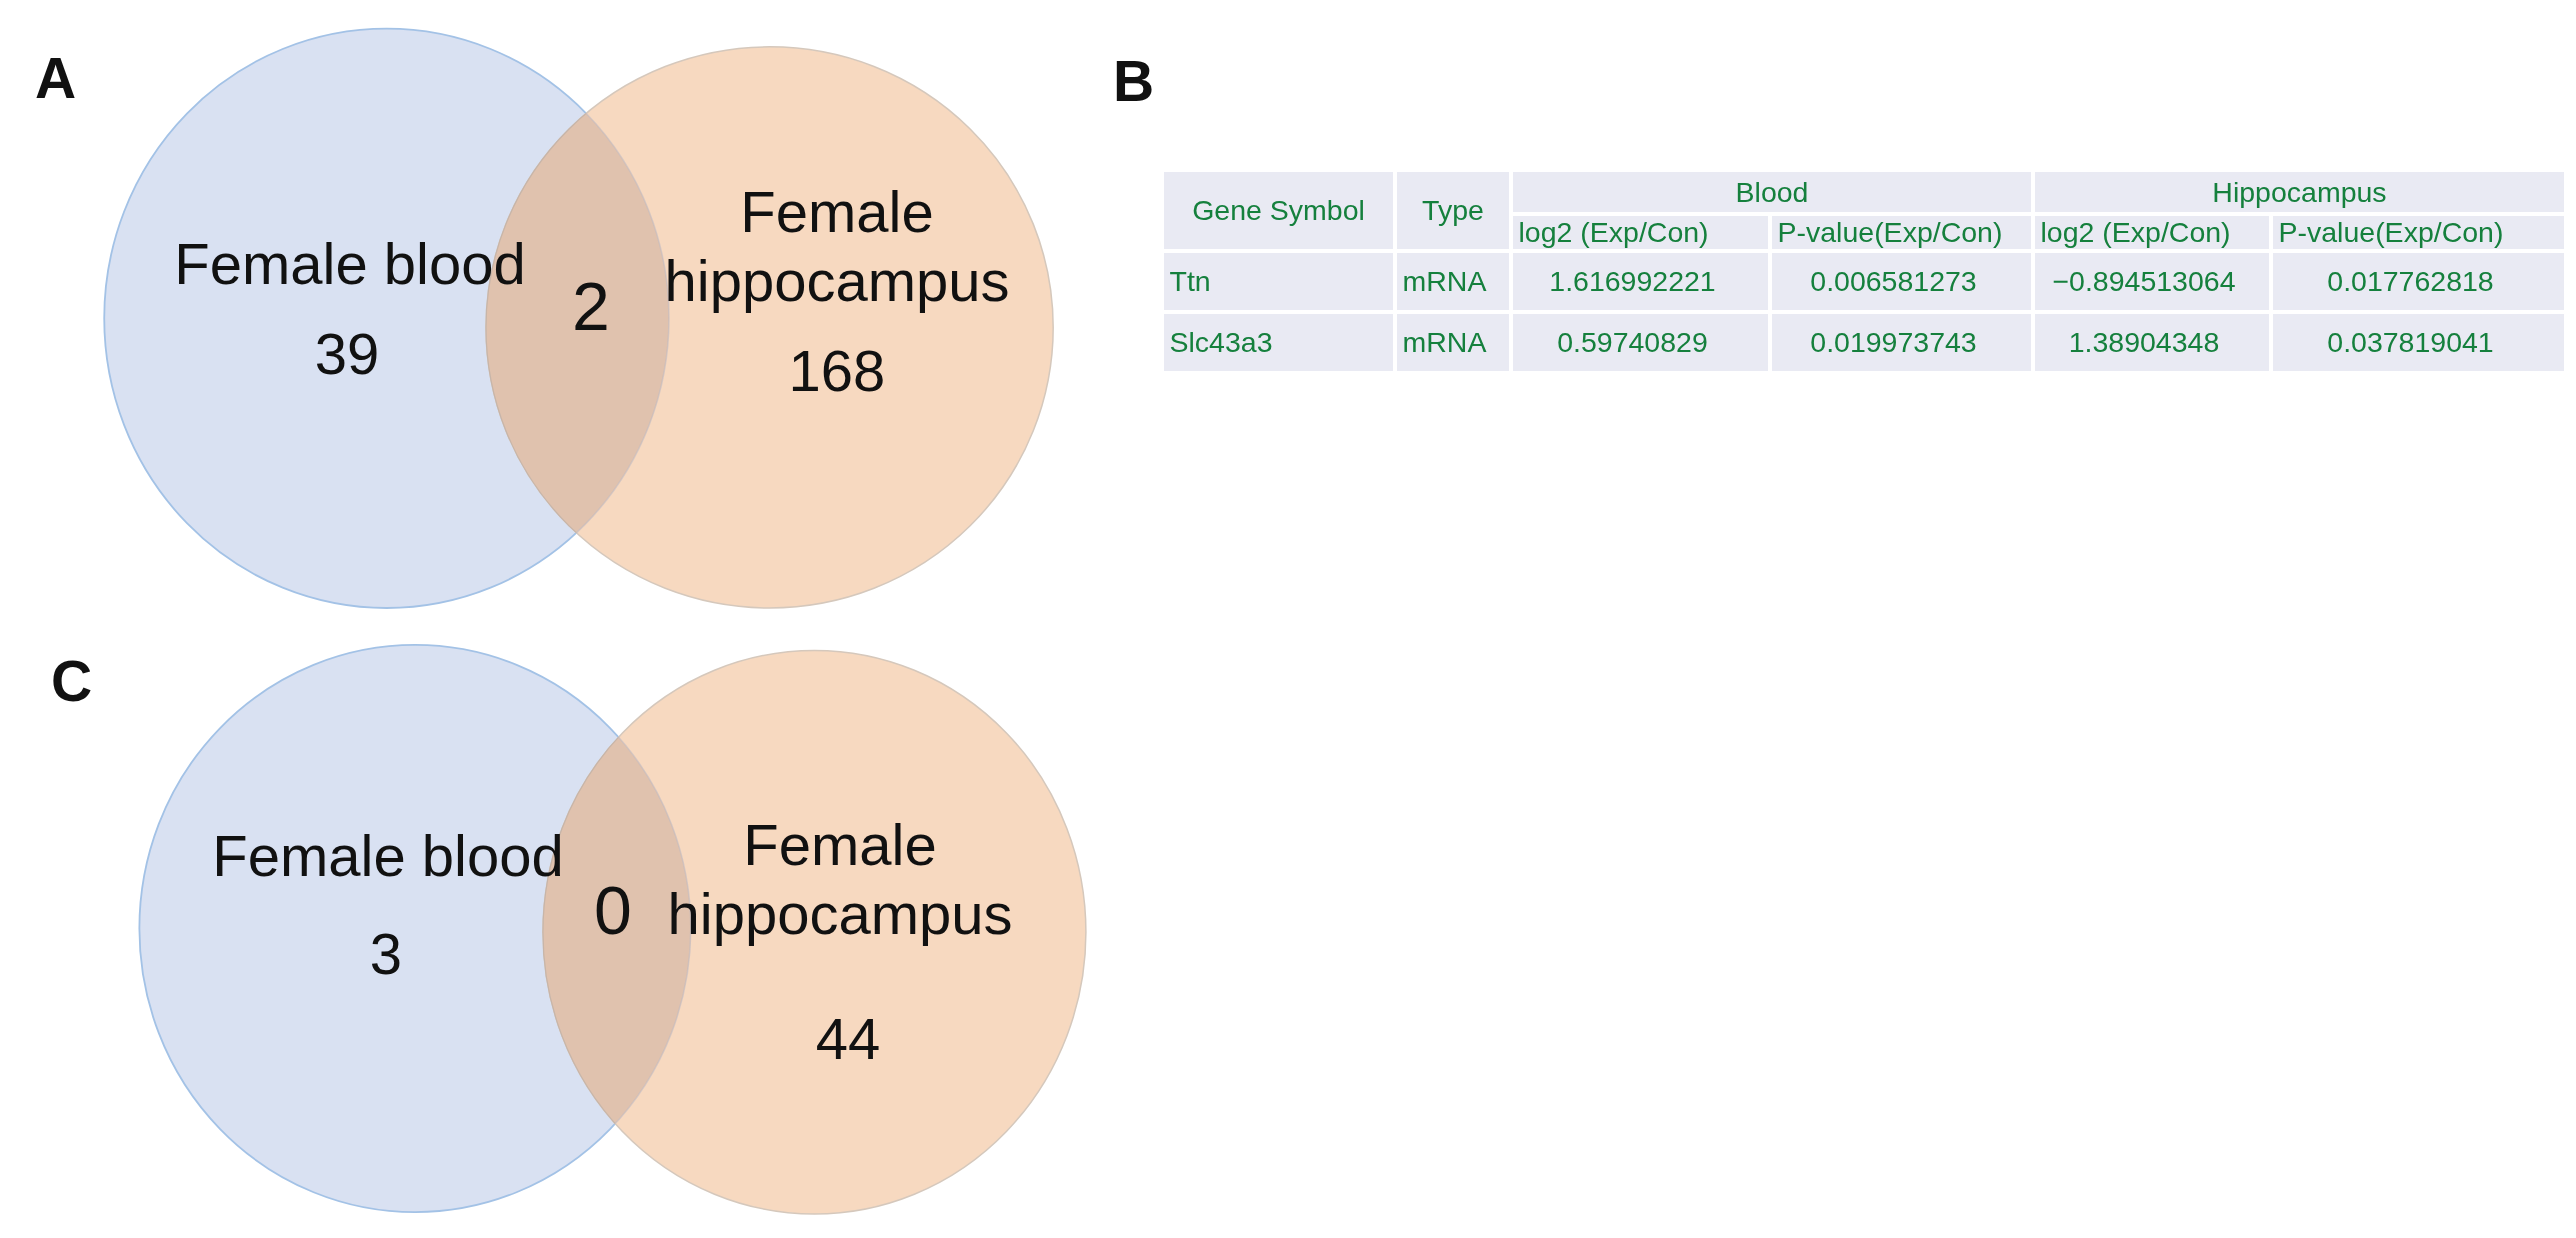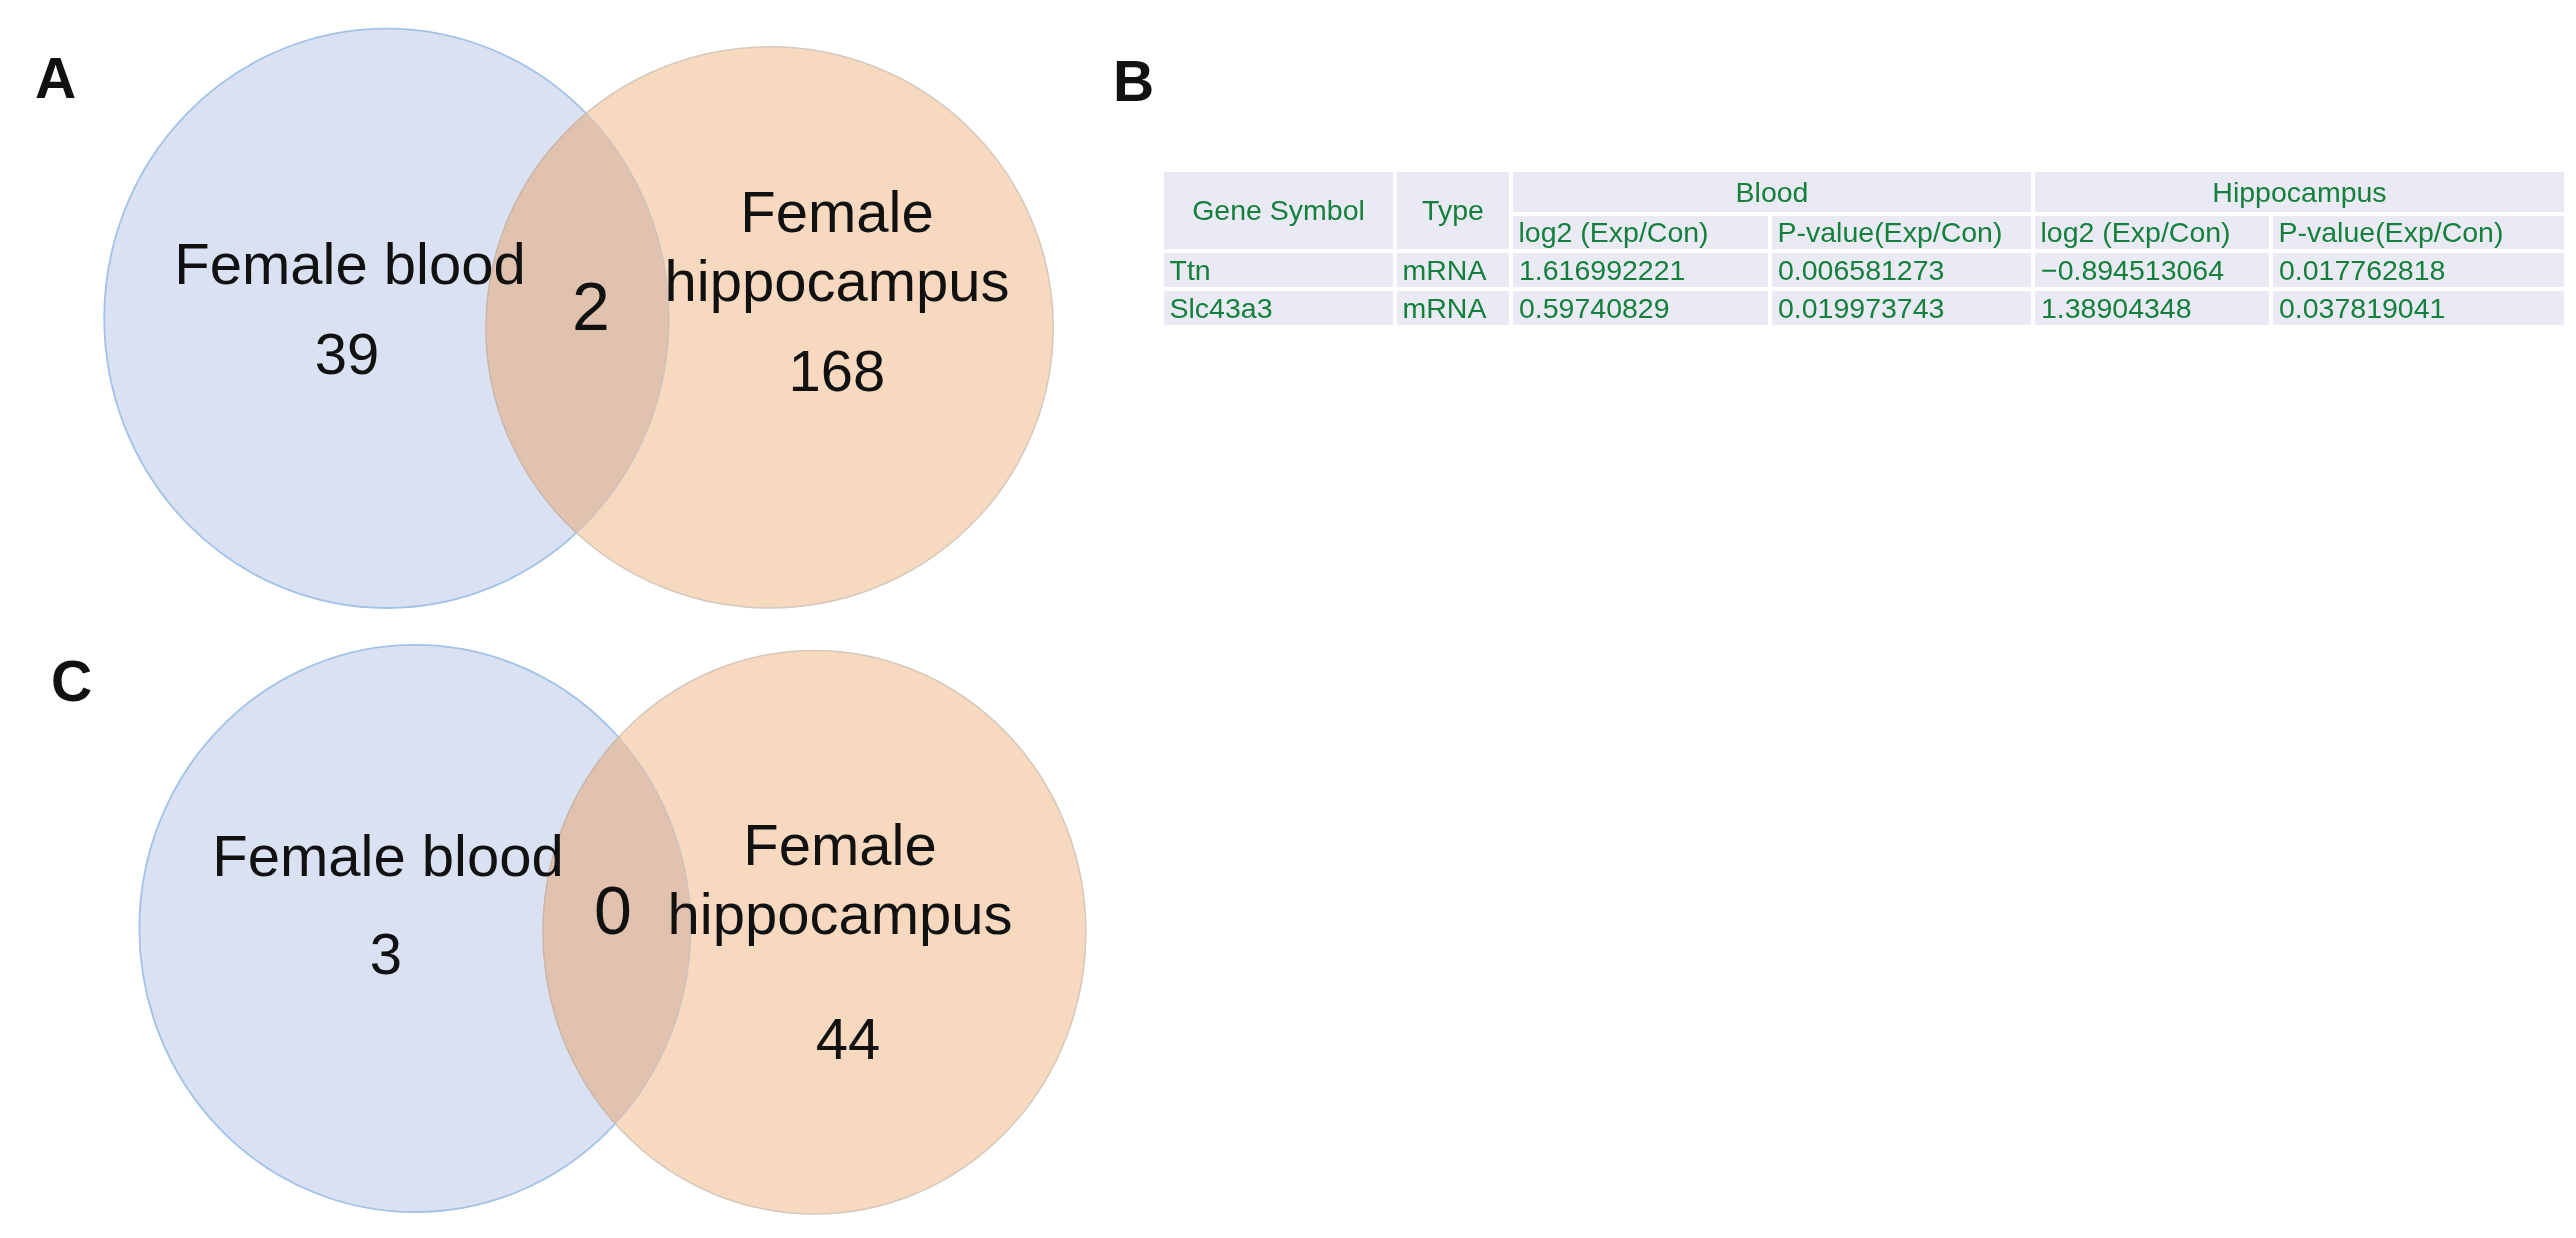--- a/index.html
+++ b/index.html
@@ -25,24 +25,24 @@
   .vtext{position:absolute;transform:translate(-50%,-50%);white-space:nowrap;
          text-align:center;font-size:58px;line-height:1.18;color:var(--text);}
   .vtext.count-big{font-size:68px;}
   .vtext.two-line{line-height:69px;}
   .gtable{position:absolute;left:1160px;top:168px;border-collapse:separate;border-spacing:4.2px;
           table-layout:fixed;font-size:28.5px;color:#15803d;}
   .gtable th,.gtable td{background:var(--table-fill);font-weight:400;padding:0 6px;
           vertical-align:middle;overflow:hidden;}
   .gtable tr.h1{height:40px;}
   .gtable tr.h2{height:32px;}
-  .gtable tr.body{height:34px;}
+  .gtable tr.body{height:57px;}
   .gtable .c{text-align:center;}
   .gtable .l{text-align:left;padding-left:5.5px;}
-  .gtable .r{text-align:left;padding-right:22px;}
+  .gtable .r{text-align:center;padding-right:22px;}
 </style>
 </head>
 <body>
 
 <div class="figure">
 
   <svg class="venn-svg" width="2576" height="1239" viewBox="0 0 4251 2044" aria-hidden="true">
     <defs>
       <clipPath id="clipBlueA">
           <ellipse cx="638" cy="525" rx="466" ry="478"></ellipse>

